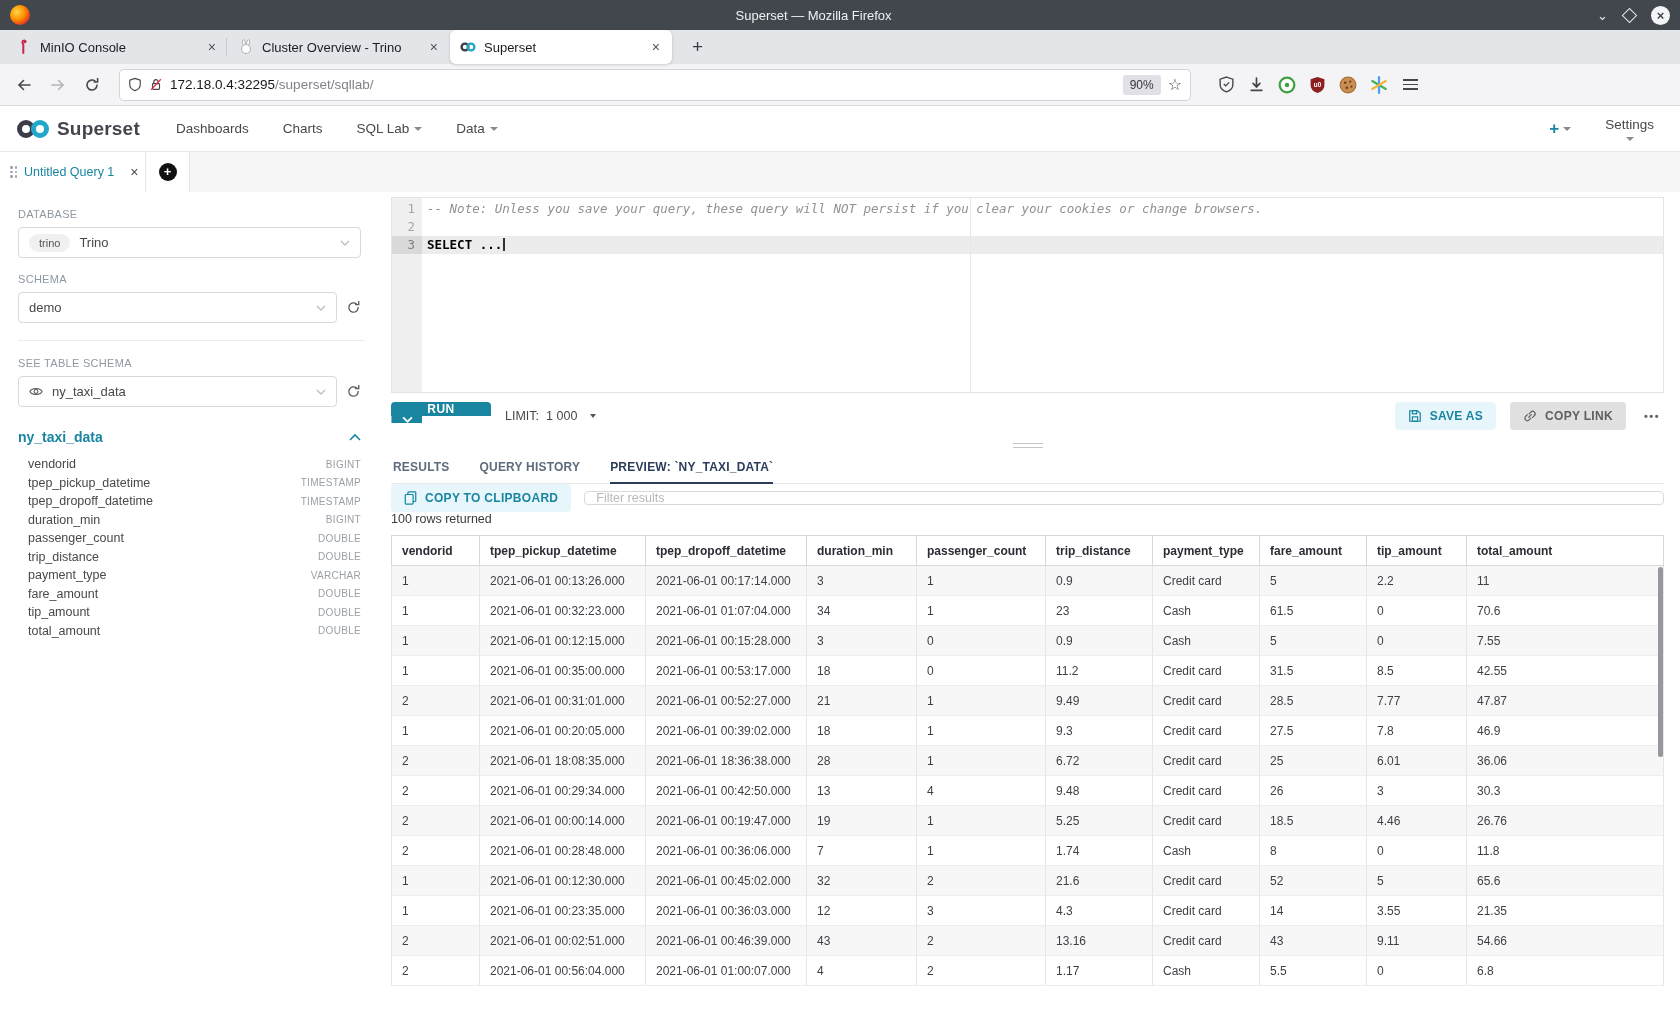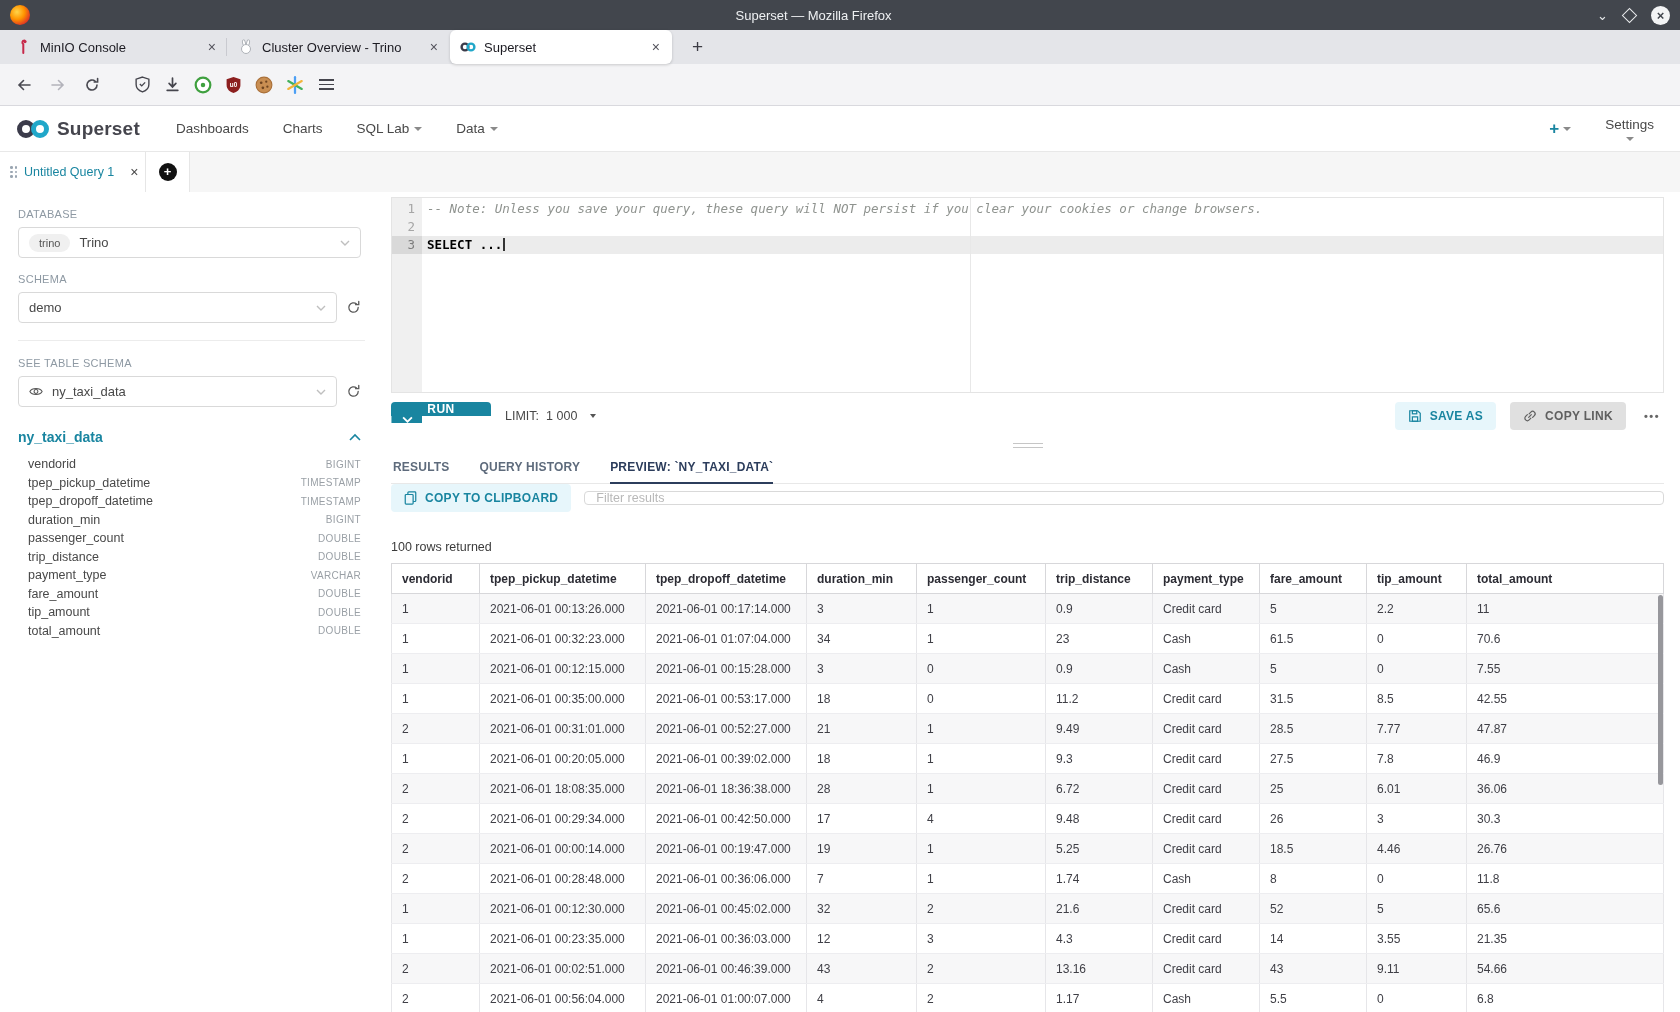--- a/index.html
+++ b/index.html
@@ -124,21 +124,21 @@
   .stab { font-size:12px; font-weight:bold; letter-spacing:.2px; color:#5e6b7c; display:flex; align-items:center; position:relative; }
   .stab.active { color:#2c3d5c; }
   .stab.active::after { content:""; position:absolute; left:0; right:0; bottom:-1px; height:2px; background:#2c3d5c; }
 
   .copyrow { display:flex; align-items:center; gap:13px; flex:0 0 auto; }
   .btn-copyclip { background:#e7f6fb; color:#1985a0; }
   .filter-input { flex:1; height:14px; border:1px solid #d9d9d9; border-radius:4px; padding:0 11px; font-size:12.5px;
     font-family:"Liberation Sans",sans-serif; color:#484848; outline:none; }
   .filter-input::placeholder { color:#b8b8b8; }
 
-  .rows-returned { margin-top:28px; font-size:12.5px; color:#3b3b3b; flex:0 0 auto; }
+  .rows-returned { margin-top:0; font-size:12.5px; color:#3b3b3b; flex:0 0 auto; }
 
   
   .tablewrap { margin-top:9px; flex:1; min-height:0; position:relative; overflow:hidden; }
   table.results { border-collapse:collapse; table-layout:fixed; width:1272px; }
   table.results th { border:1px solid #d7d7da; font-size:12px; font-weight:bold; color:#2c2c34; text-align:left;
     padding:7px 10px; background:#fff; height:30px; }
   table.results td { border-right:1px solid #e6e6e9; border-bottom:1px solid #ededf0; font-size:12px; color:#3f3f46;
     padding:7px 10px; height:30px; white-space:nowrap; overflow:hidden; }
   table.results td:first-child { border-left:1px solid #e6e6e9; }
   tbody tr:nth-child(odd) { background:#f7f7f8; }
@@ -200,20 +200,33 @@
       <svg width="16" height="16" viewBox="0 0 16 16">
           <path d="M2 8 H13 M8.5 3.5 L13 8 L8.5 12.5" stroke="#b3b3bb" stroke-width="1.6" fill="none" stroke-linecap="round"></path>
         </svg>
     </span>
     <span class="navbtn">
       <svg width="16" height="16" viewBox="0 0 16 16">
           <path d="M13 8 a5 5 0 1 1 -1.7 -3.75" stroke="#4a4a52" stroke-width="1.6" fill="none" stroke-linecap="round"></path>
           <path d="M13.6 1.6 V5 H10.2" stroke="#4a4a52" stroke-width="1.6" fill="none" stroke-linecap="round"></path>
         </svg>
     </span>
+    <div class="urlbox">
+      <svg width="14" height="15" viewBox="0 0 16 16">
+        <path d="M8 1 L14 3 V8 C14 12 11 14 8 15 C5 14 2 12 2 8 V3 Z" stroke="#45454d" stroke-width="1.3" fill="none"></path>
+      </svg>
+      <svg width="14" height="15" viewBox="0 0 16 16">
+        <rect x="4" y="7" width="8" height="6.5" rx="1" stroke="#45454d" stroke-width="1.3" fill="none"></rect>
+        <path d="M5.5 7 V5 a2.5 2.5 0 0 1 5 0 V7" stroke="#45454d" stroke-width="1.3" fill="none"></path>
+        <path d="M2.5 14 L13.5 2" stroke="#e2304d" stroke-width="1.5"></path>
+      </svg>
+      <span class="url-text"><span class="url-host">172.18.0.4:32295</span><span class="url-path">/superset/sqllab/</span></span>
+      <span class="zoom-badge">90%</span>
+      <span class="star">☆</span>
+    </div>
     <div class="ext-icons">
       <svg width="17" height="17" viewBox="0 0 16 16">
         <path d="M8 1 L14 3 V8 C14 12 11 14 8 15 C5 14 2 12 2 8 V3 Z" stroke="#45454d" stroke-width="1.3" fill="none"></path>
         <path d="M5.5 7.5 L7.3 9.3 L10.5 6" stroke="#45454d" stroke-width="1.3" fill="none"></path>
       </svg>
       <svg width="17" height="17" viewBox="0 0 16 16">
         <path d="M8 2 V10 M4.8 7 L8 10.3 L11.2 7" stroke="#45454d" stroke-width="1.6" fill="none" stroke-linecap="round"></path>
         <path d="M3 13.5 H13" stroke="#45454d" stroke-width="1.6" stroke-linecap="round"></path>
       </svg>
       <svg width="18" height="18" viewBox="0 0 16 16">
@@ -611,21 +624,21 @@
                 <td>Credit card</td>
                 <td>25</td>
                 <td>6.01</td>
                 <td>36.06</td>
               </tr>
 
               <tr>
                 <td>2</td>
                 <td>2021-06-01 00:29:34.000</td>
                 <td>2021-06-01 00:42:50.000</td>
-                <td>17</td>
+                <td>13</td>
                 <td>4</td>
                 <td>9.48</td>
                 <td>Credit card</td>
                 <td>26</td>
                 <td>3</td>
                 <td>30.3</td>
               </tr>
 
               <tr>
                 <td>2</td>

